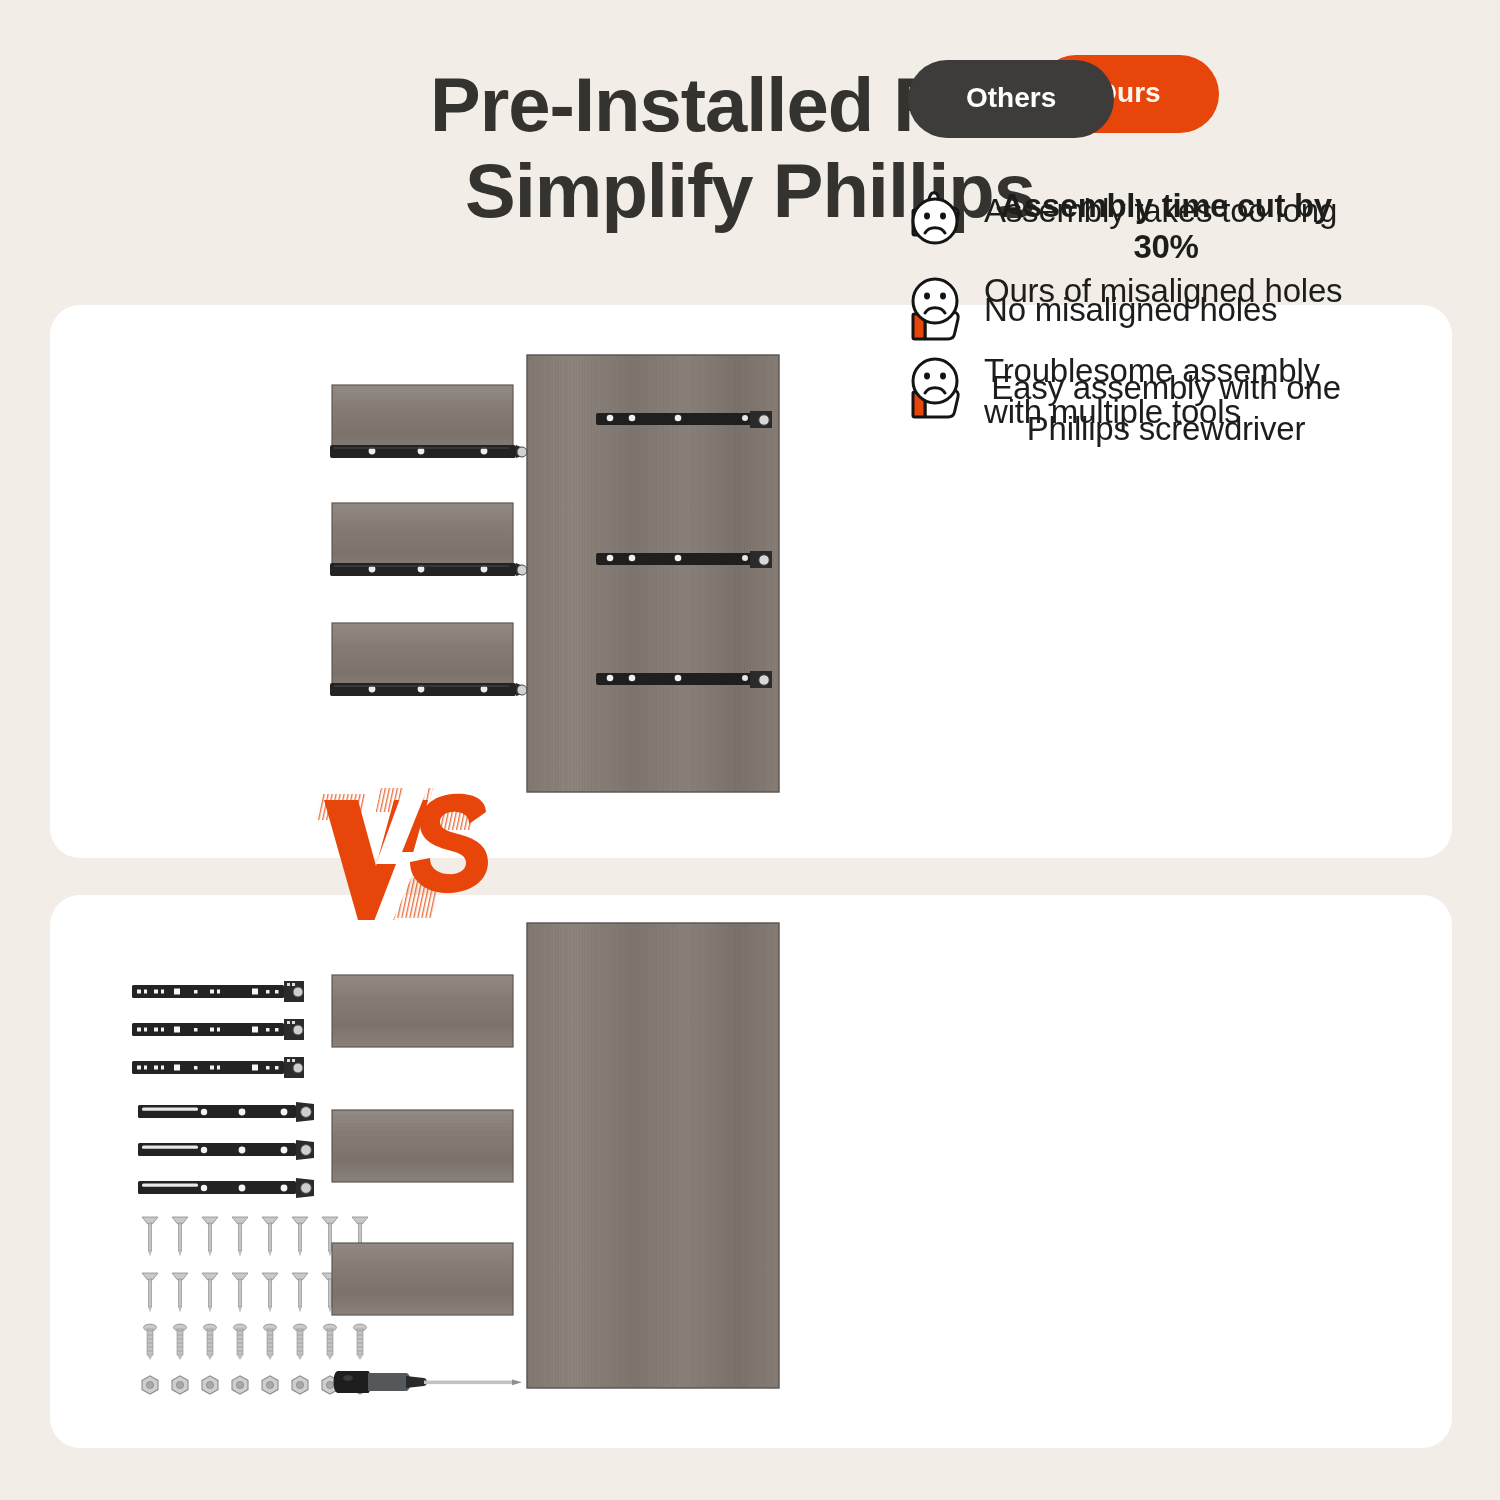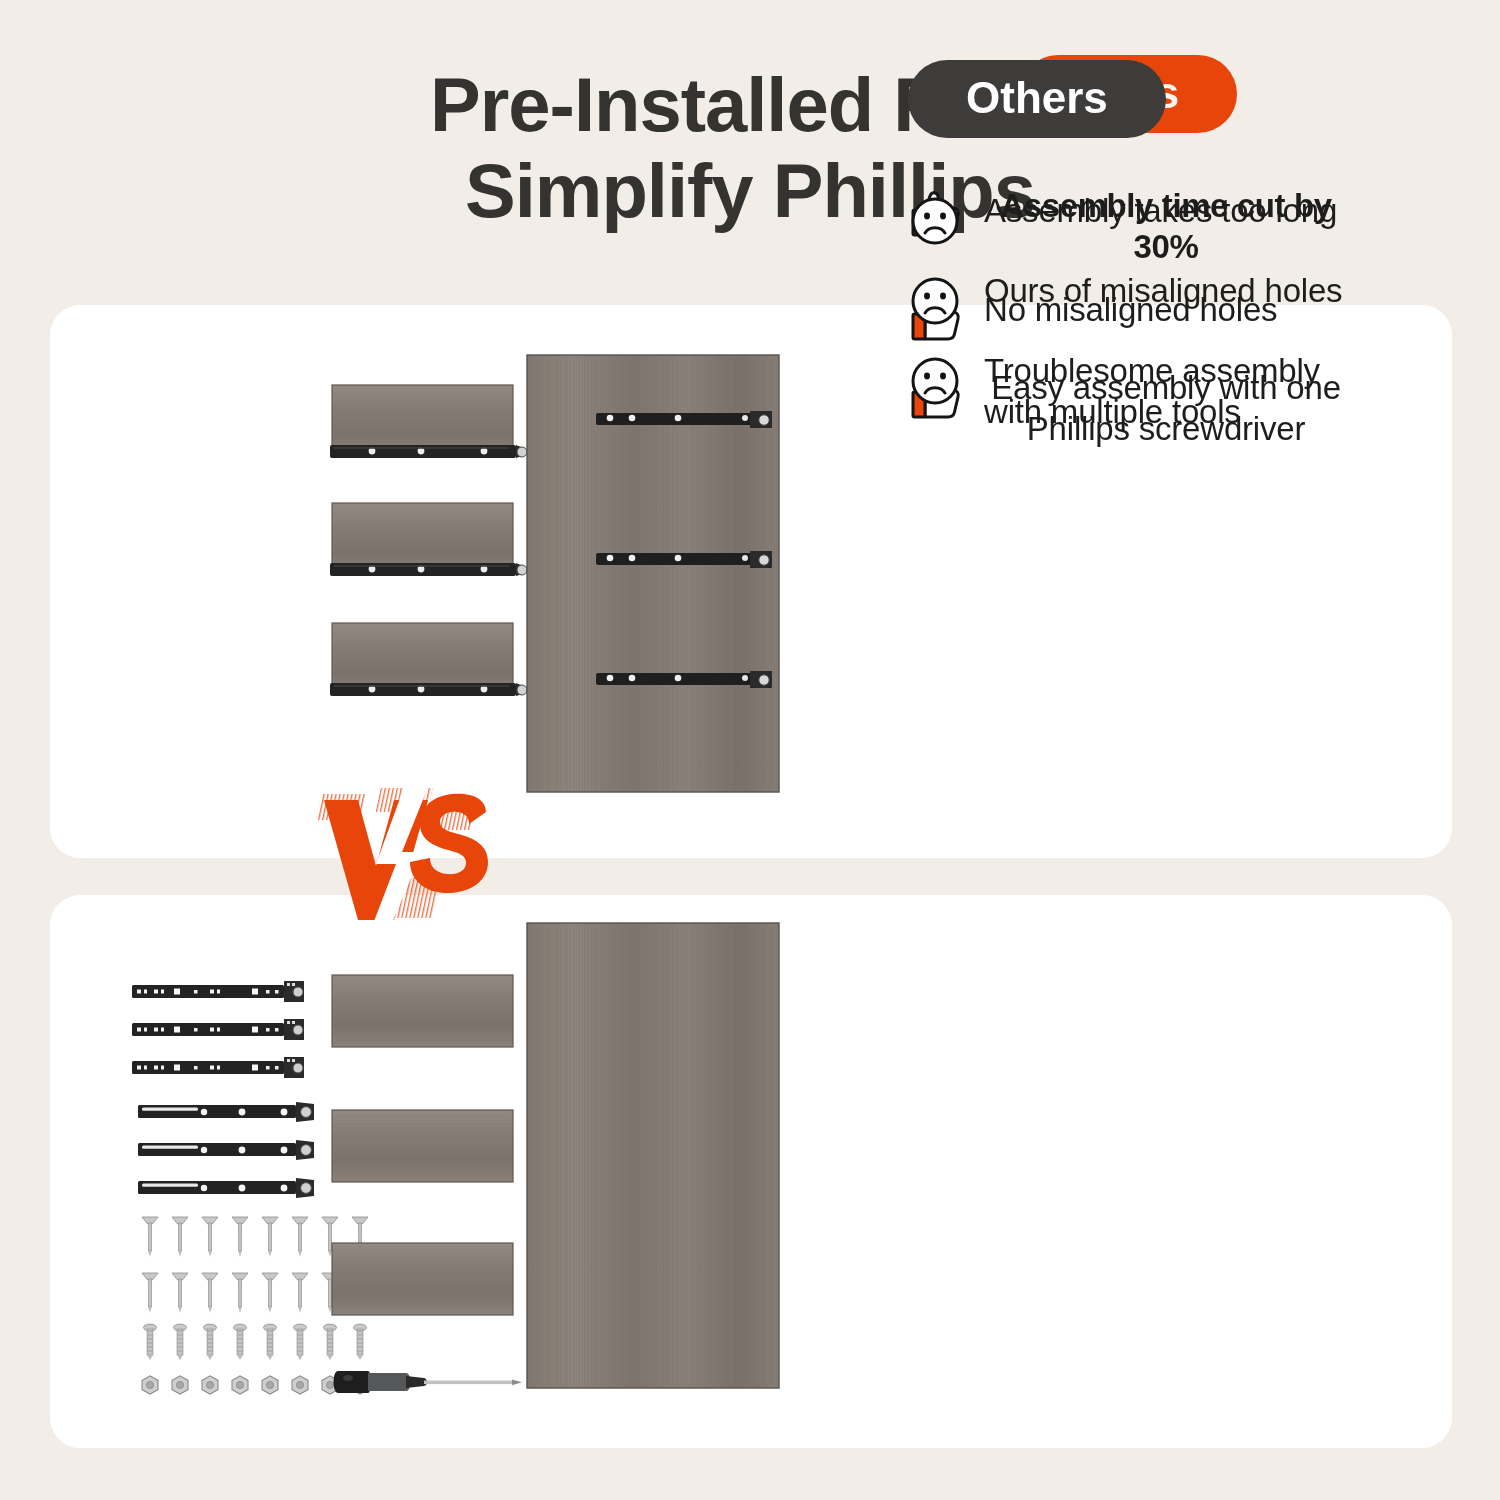--- a/index.html
+++ b/index.html
@@ -36,21 +36,21 @@
 
   
   .right-col{ position:absolute; }
   #right-ours{ left:908px; top:55px; width:440px;text-align:center; }
   #right-others{ left:908px; top:60px; width:440px; }
 
   .badge{
     display:inline-block;
     border-radius:60px;
     padding:17px 58px 19px 58px;
-    font-size:44px;
+    font-size:28px;
     font-weight:bold;
     letter-spacing:0px;
     line-height:42px;
   }
   .badge-ours{ background:#E8450B; color:#FBF6EE; }
   .badge-others{ background:#3D3C3A; color:#FFFFFF; }
 
   .bullets{ margin-top:52px; }
   .bullet{
     display:flex;

